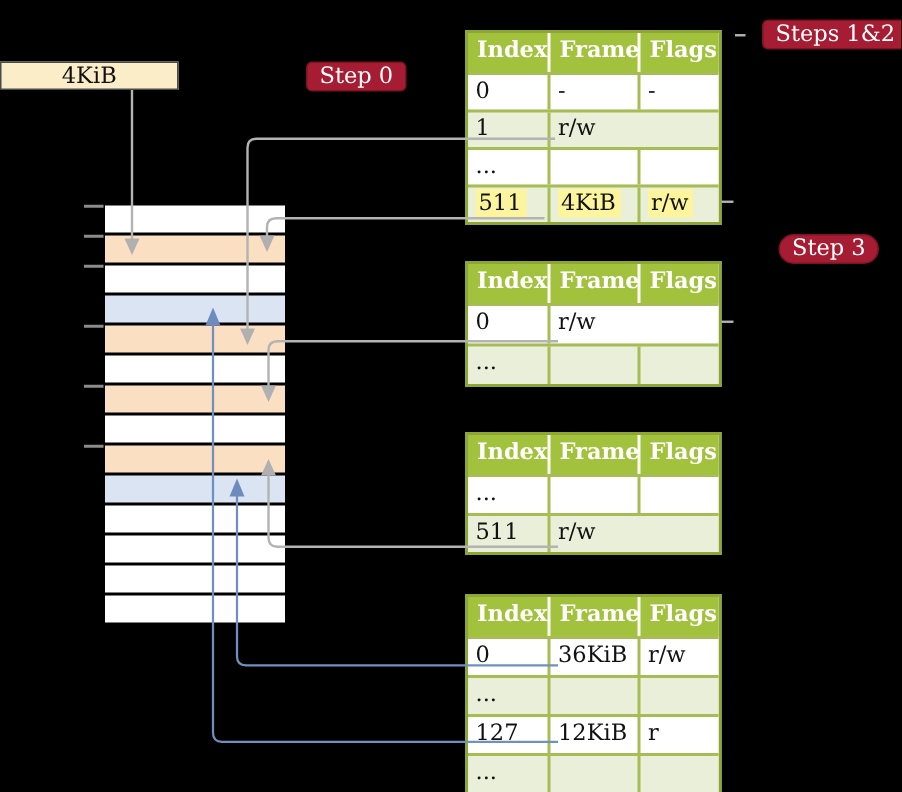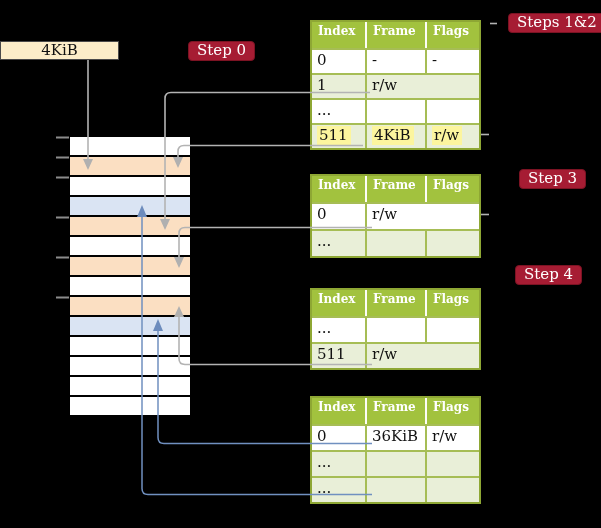--- a/index.html
+++ b/index.html
@@ -11,21 +11,21 @@
           font-size:15px;line-height:17px;color:#111;}
   
   .steplabel{position:absolute;background:#a61c33;border:1px solid #7c1323;border-radius:4px;
              color:#fff;font-size:15px;line-height:17px;padding:0 8px 1px 8px;white-space:nowrap;}
   
   .mrow{position:absolute;left:70px;width:120px;height:18px;}
   
   .ptable{position:absolute;left:310px;width:171px;box-sizing:border-box;
           border:2px solid #8ea734;background:#fff;}
   .hrow{display:grid;grid-template-columns:55px 60px 52px;height:26px;background:#a2c23e;box-sizing:border-box;}
-  .hcell{color:#fff;font-weight:bold;font-size:12px;padding:2px 0 0 6px;box-sizing:border-box;
+  .hcell{color:#fff;font-weight:bold;font-size:15px;padding:2px 0 0 6px;box-sizing:border-box;
          border-right:2px solid #fdfdf6;}
   .hcell:last-child{border-right:none;}
   .brow{display:grid;grid-template-columns:55px 60px 52px;box-sizing:border-box;
         border-top:2px solid #a6bd55;background:#fff;}
   .brow.shaded{background:#e9efd8;}
   .bcell{font-size:15px;color:#111;padding:1px 0 0 5px;box-sizing:border-box;
          border-right:2px solid #a6bd55;overflow:hidden;white-space:nowrap;}
   .bcell:last-child{border-right:none;}
   .t1 .brow{height:25px;}
   .t2 .brow{height:27px;}
@@ -37,24 +37,23 @@
 </style>
 </head>
 <body>
 
 <div id="canvas">
 
   <div class="membox">
     <span>4KiB</span>
   </div>
 
-  <div class="steplabel" style="left:188px;top:41px;">Step 0</div>
+  <div class="steplabel" style="left:204px;top:41px;">Step 0</div>
   <div class="steplabel" style="left:508px;top:13px;">Steps 1&amp;2</div>
-  <div class="steplabel" style="left:519px;top:169px;">Step 3</div>
-  <div class="steplabel" style="left:515px;top:265px;">Step 4</div>
+  <div class="steplabel" style="left:519px;top:156px;border-radius:10px;">Step 3</div>
 
   <div>
       <div class="mrow" style="top: 137px; background: rgb(255, 255, 255);"></div>
       <div class="mrow" style="top: 157px; background: rgb(251, 223, 194);"></div>
       <div class="mrow" style="top: 177px; background: rgb(255, 255, 255);"></div>
       <div class="mrow" style="top: 197px; background: rgb(218, 228, 243);"></div>
       <div class="mrow" style="top: 217px; background: rgb(251, 223, 194);"></div>
       <div class="mrow" style="top: 237px; background: rgb(255, 255, 255);"></div>
       <div class="mrow" style="top: 257px; background: rgb(251, 223, 194);"></div>
       <div class="mrow" style="top: 277px; background: rgb(255, 255, 255);"></div>
@@ -136,20 +135,25 @@
     <div class="brow">
       <div class="bcell">0</div>
       <div class="bcell">36KiB</div>
       <div class="bcell">r/w</div>
     </div>
     <div class="brow shaded">
       <div class="bcell">...</div>
       <div class="bcell"></div>
       <div class="bcell"></div>
     </div>
+    <div class="brow">
+      <div class="bcell">127</div>
+      <div class="bcell">12KiB</div>
+      <div class="bcell">r</div>
+    </div>
     <div class="brow shaded">
       <div class="bcell">...</div>
       <div class="bcell"></div>
       <div class="bcell"></div>
     </div>
   </div>
 
   <svg id="overlay" width="601" height="528" viewBox="0 0 601 528">
 
     <path d="M56 137.5 H69 M56 157.5 H69 M56 177.5 H69 M56 217.5 H69 M56 257.5 H69 M56 297.5 H69" stroke="#8c8c8c" stroke-width="2" fill="none"></path>

